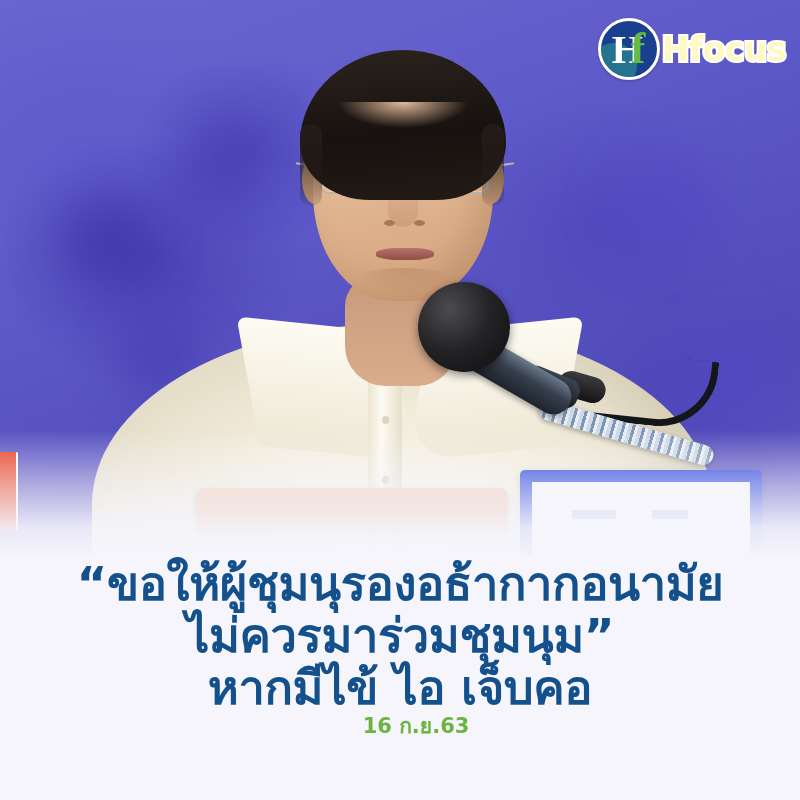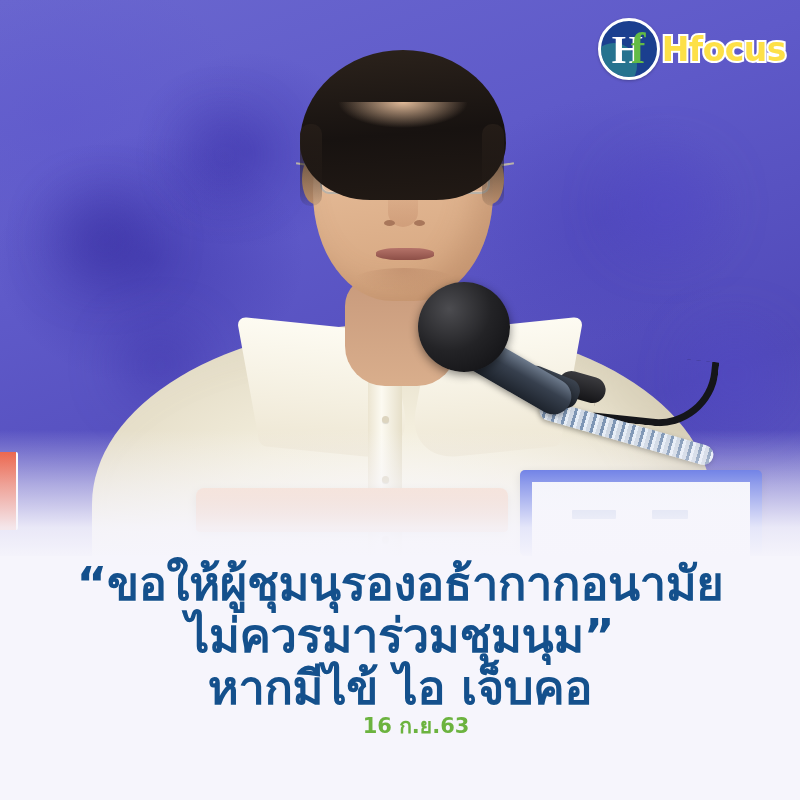--- a/index.html
+++ b/index.html
@@ -189,21 +189,21 @@
     box-shadow:0 1px 3px rgba(0,0,0,.25);
     display:flex;align-items:center;justify-content:center;overflow:hidden;
   }
   .logo-mark .swirl{position:absolute;left:-10px;bottom:-12px;width:46px;height:46px;
     border-radius:50%;background:#2f9e8f;opacity:.55;}
   .logo-h{position:absolute;left:11px;top:9px;font-size:40px;line-height:40px;color:#fff;
     font-weight:bold;font-family:"Liberation Serif",serif;}
   .logo-f{position:absolute;left:30px;top:6px;font-size:44px;line-height:44px;color:#63bb45;
     font-weight:bold;font-family:"Liberation Serif",serif;}
   .logo-word{
-    font-size:33px;font-weight:bold;color:#fde047;letter-spacing:-.5px;
+    font-size:33px;font-weight:bold;color:#fef9c3;letter-spacing:-.5px;
     -webkit-text-stroke:4px #ffffff;paint-order:stroke fill;
     font-family:"DejaVu Sans","Liberation Sans",sans-serif;
   }
 </style>
 </head>
 <body>
 
 <div class="canvas">
 
   <div class="photo-bg">

